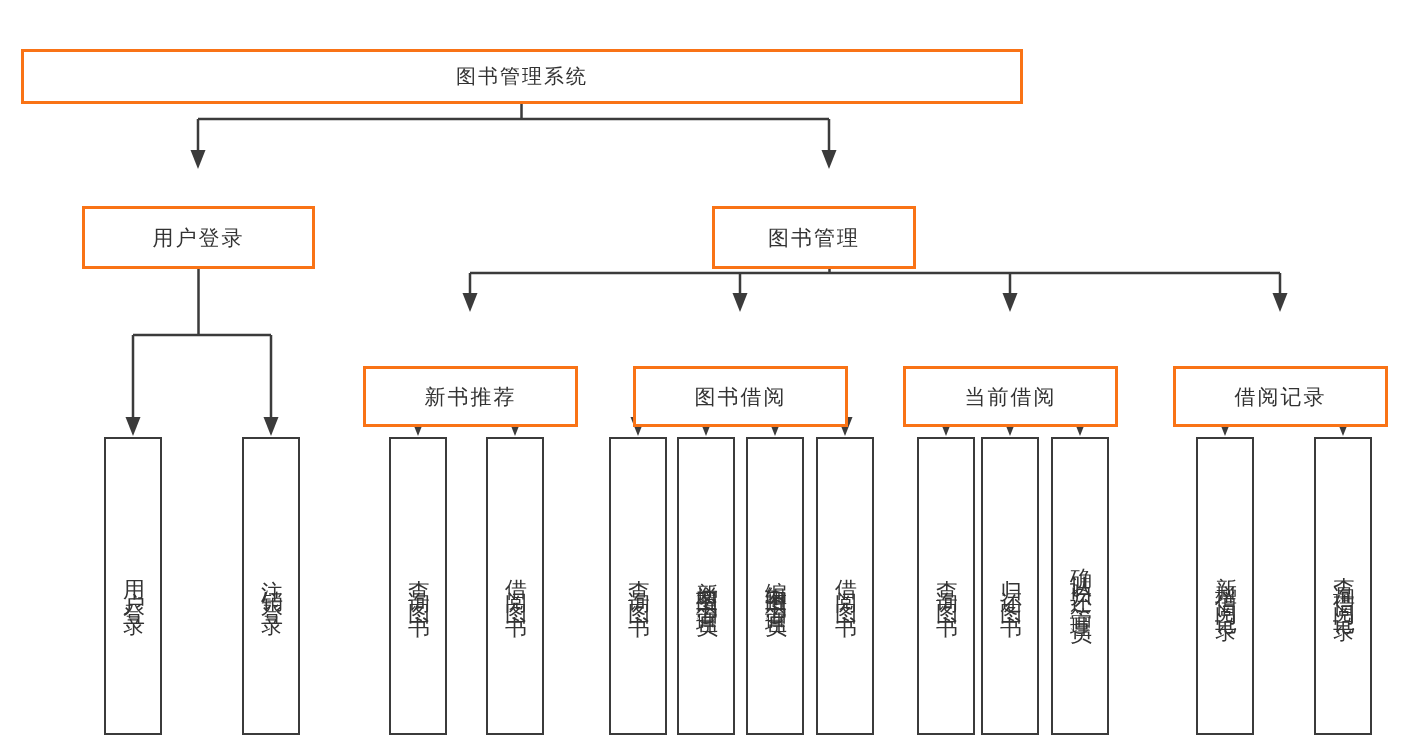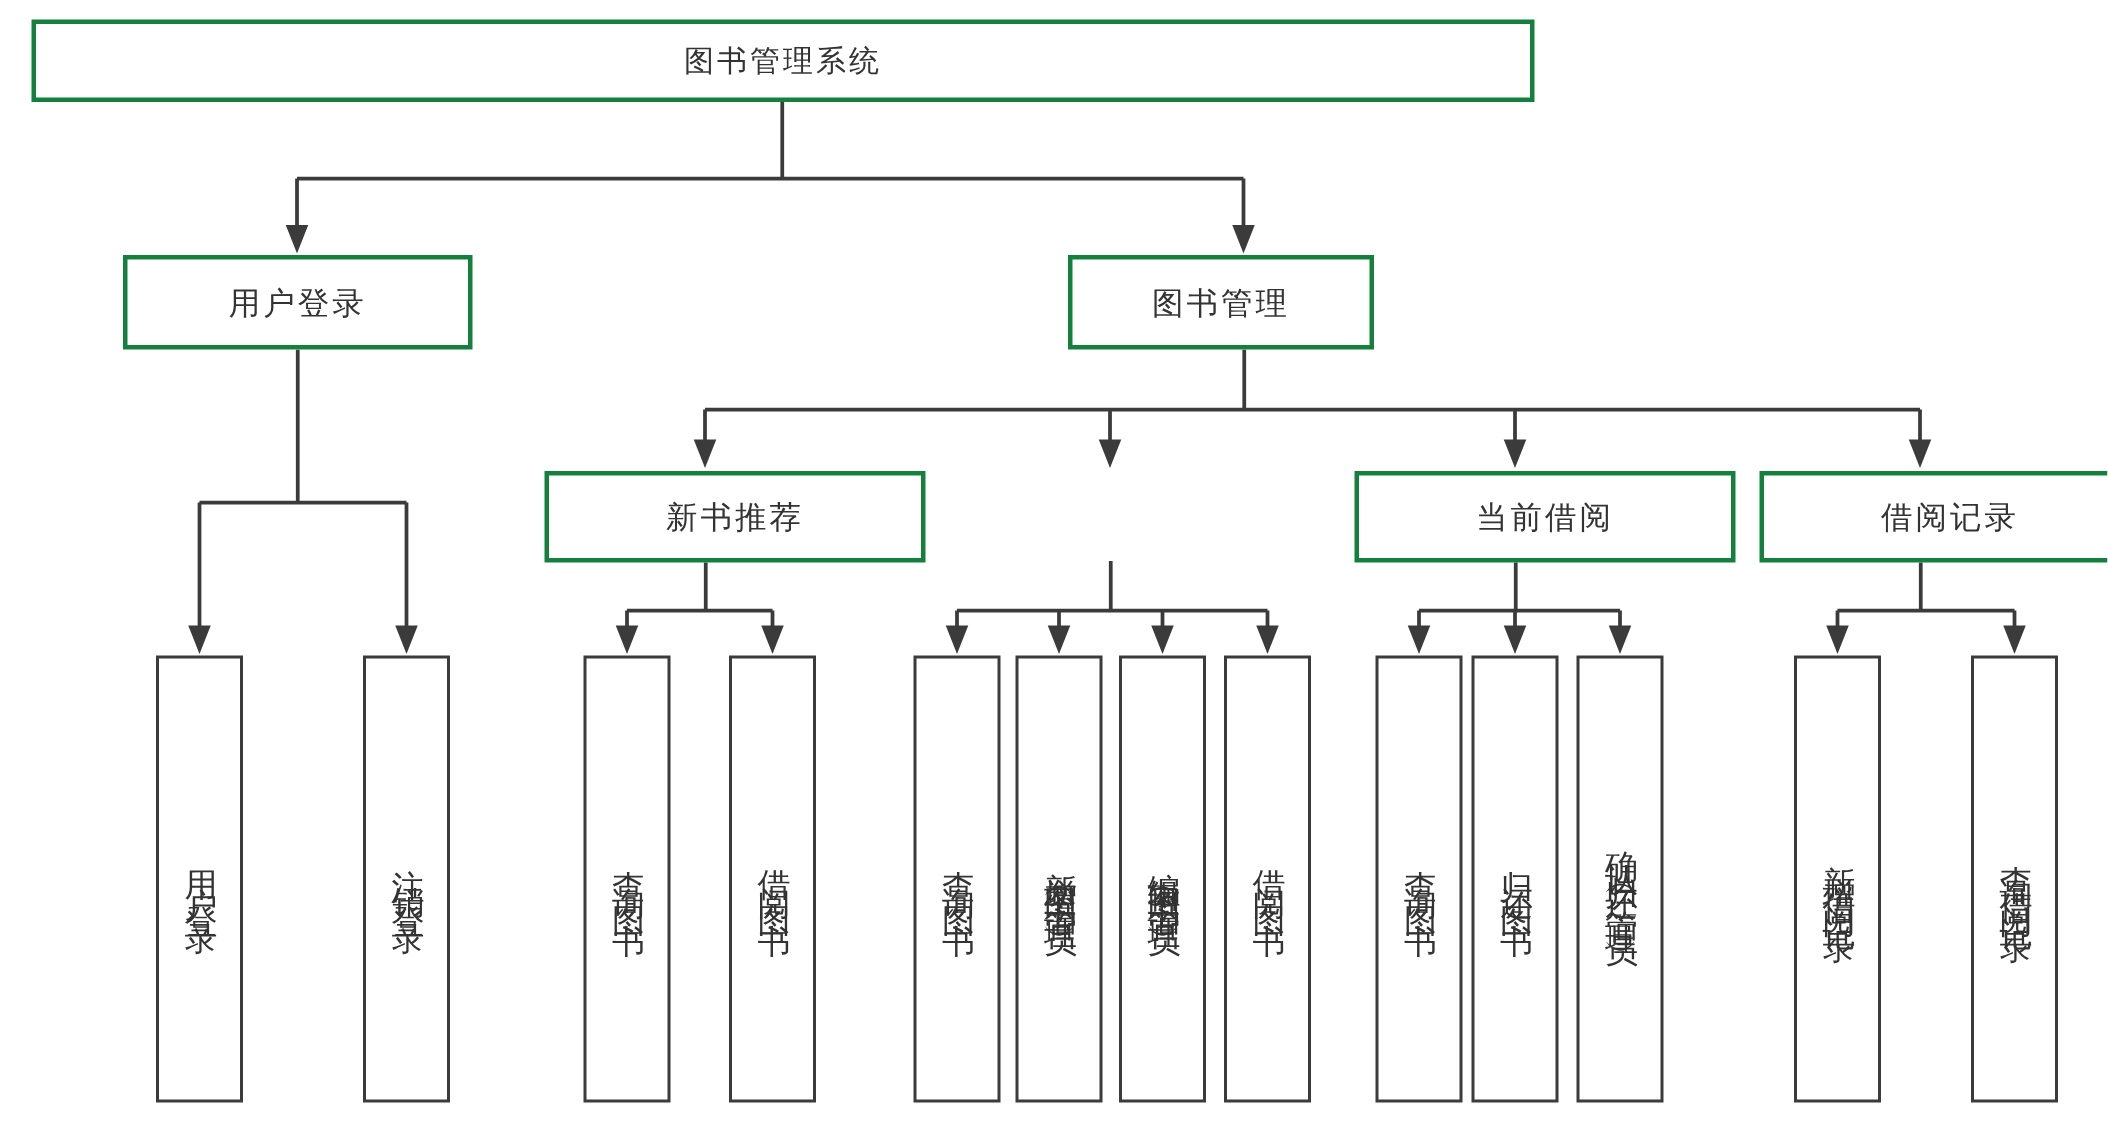--- a/index.html
+++ b/index.html
@@ -12,34 +12,35 @@
     font-family: "Liberation Sans", sans-serif;
     overflow: hidden;
   }
   #wires {
     position: absolute;
     left: 0; top: 0;
     width: 1405px; height: 747px;
   }
   .box {
     position: absolute;
-    border: 3px solid #15803d;
+    border: 3px solid #f97316;
     background: #ffffff;
     display: flex;
     align-items: center;
     justify-content: center;
     color: #333333;
     font-size: 21px;
     letter-spacing: 2px;
     white-space: nowrap;
+    margin-top: 36px;
   }
   .root  { left: 21px;  top: 13px;  width: 1002px; height: 55px; font-size: 20px; }
   .l2-0  { left: 82px;  top: 170px; width: 233px;  height: 63px; }
   .l2-1  { left: 712px; top: 170px; width: 204px;  height: 63px; }
-  .l3    { top: 314px;  width: 254px; height: 61px; }
+  .l3    { top: 330px;  width: 215px; height: 61px; }
   .l3-0  { left: 363px; }
   .l3-1  { left: 633px; }
   .l3-2  { left: 903px; font-family: Liberation Mono, monospace; }
   .l3-3  { left: 1173px; }
   .leaf {
     position: absolute;
     top: 437px;
     width: 58px;
     height: 298px;
     border: 2px solid #3b3b3b;
@@ -127,20 +128,21 @@
       <polygon class="head" points="1335.5,417 1350.5,417 1343,436"></polygon>
     </g>
   </svg>
 
   <div class="box root">图书管理系统</div>
 
   <div class="box l2-0">用户登录</div>
   <div class="box l2-1">图书管理</div>
 
   <div class="box l3 l3-0">新书推荐</div>
+  <div class="box l3 l3-1">图书借阅</div>
   <div class="box l3 l3-2">当前借阅</div>
   <div class="box l3 l3-3">借阅记录</div>
 
   <div class="leaf leaf-1 sp4">用户登录</div>
   <div class="leaf leaf-2 sp4">注销登录</div>
   <div class="leaf leaf-3 sp4">查询图书</div>
   <div class="leaf leaf-4 sp4">借阅图书</div>
   <div class="leaf leaf-5 sp4">查询图书</div>
   <div class="leaf leaf-6 sp10">新增图书（管理员）</div>
   <div class="leaf leaf-7 sp10">编辑图书（管理员）</div>

